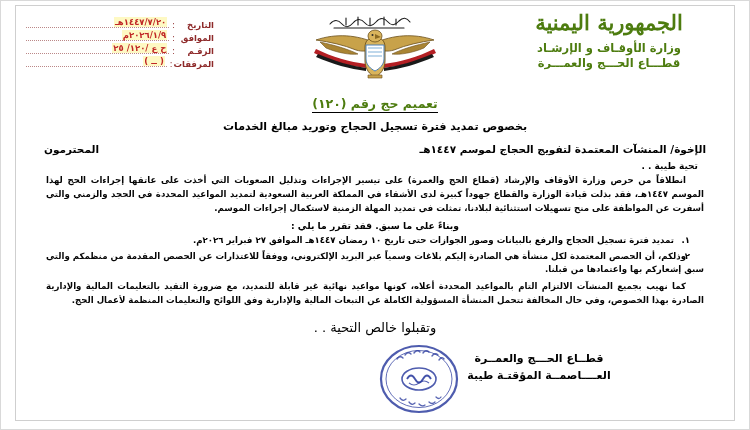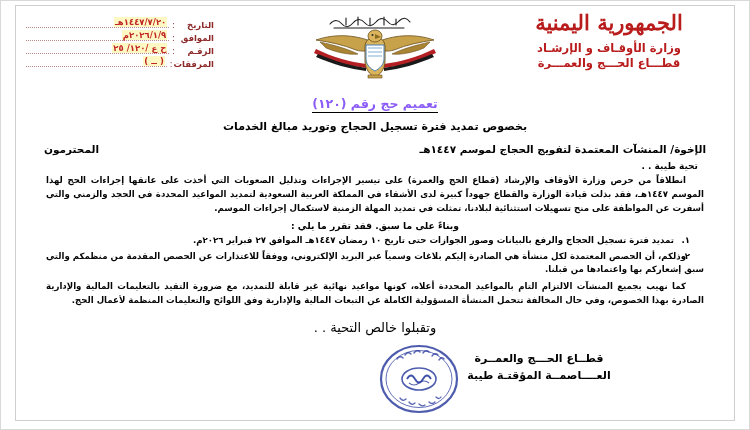--- a/index.html
+++ b/index.html
@@ -21,21 +21,21 @@
     box-sizing:border-box;
     overflow:hidden;
   }
   
   .header{
     position:relative;height:78px;
   }
   
   .ministry{
     position:absolute;right:10px;top:6px;width:230px;text-align:center;
-    color:#b91c1c;
+    color:#4d7c0f;
   }
   .ministry .republic{
     font-size:21px;font-weight:700;letter-spacing:0px;
     font-family:"DejaVu Serif","Liberation Serif",serif;
     line-height:1.05;white-space:nowrap;
   }
   .ministry .ministry-line{
     font-size:11.5px;font-weight:700;letter-spacing:1.6px;
     margin-top:7px;white-space:nowrap;
   }
@@ -75,21 +75,21 @@
     font-size:8.5px;font-weight:700;color:#c02626;white-space:nowrap;
     letter-spacing:0.4px;
     background:#fef9c3;padding:0 1px;
   }
   .meta-value.handwritten{
     color:#c02626;margin-left:18px;
   }
   
   .doc-title{
     text-align:center;margin-top:12px;
-    font-size:12.5px;font-weight:700;color:#8b5cf6;
+    font-size:12.5px;font-weight:700;color:#4d7c0f;
     letter-spacing:1px;
   }
   .doc-title span{
     border-bottom:1.4px solid #000;padding-bottom:1px;
   }
   .doc-subtitle{
     text-align:center;margin-top:9px;
     font-size:11px;font-weight:700;color:#000;letter-spacing:0.5px;
   }
   

